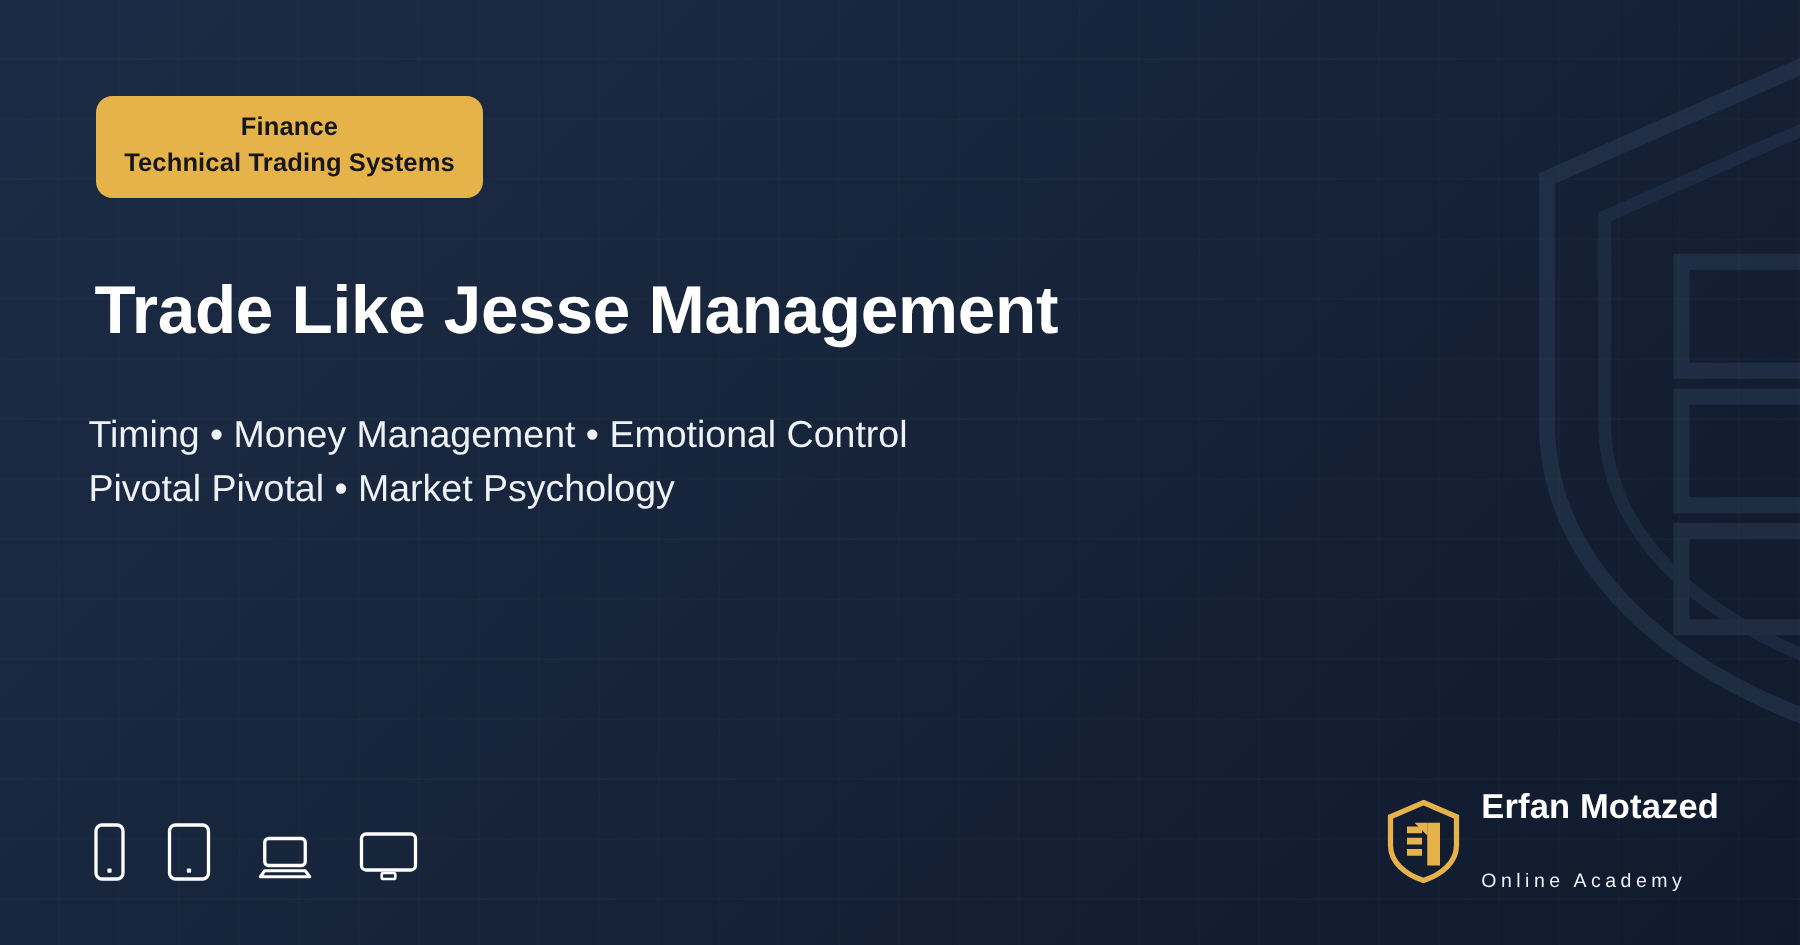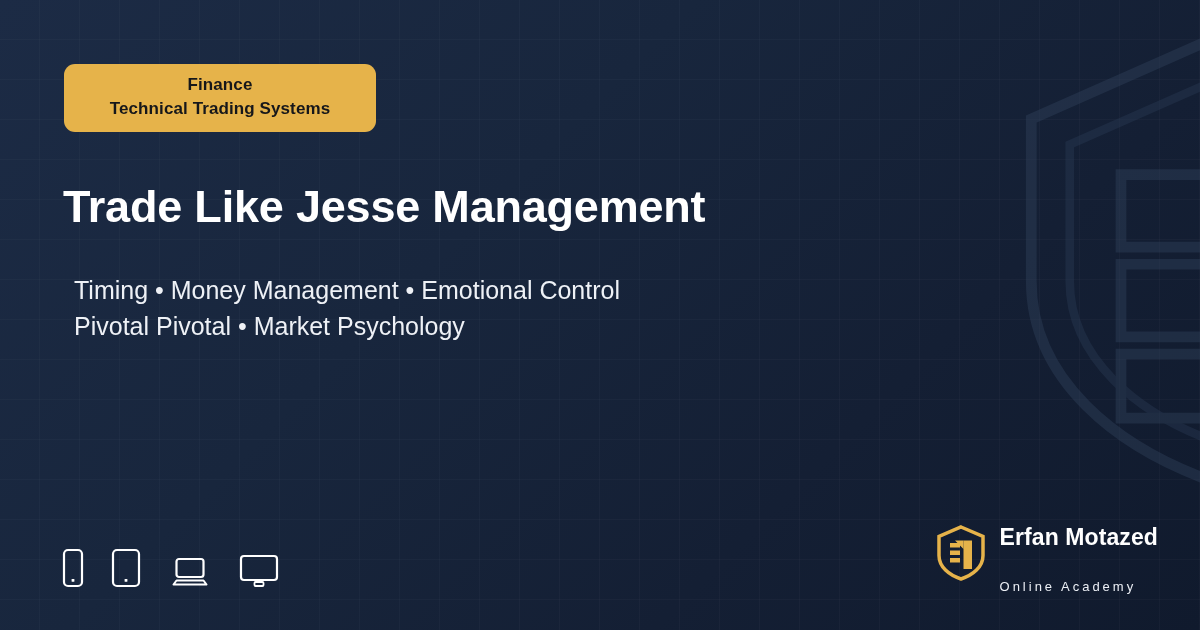--- a/index.html
+++ b/index.html
@@ -44,21 +44,21 @@
     opacity: 0.40;
     pointer-events: none;
   }
   .watermark svg { display: block; width: 100%; height: 100%; }
 
   
   .badge {
     position: absolute;
     left: 64px;
     top: 64px;
-    width: 312px;
+    width: 258px;
     padding: 9px 14px 11px;
     background: #e6b34a;
     border-radius: 11px;
     text-align: center;
     color: #16171a;
   }
   .badge-line {
     font-family: "Liberation Sans Narrow", "Liberation Sans", sans-serif;
     font-weight: bold;
     font-stretch: condensed;
@@ -79,21 +79,21 @@
     font-weight: bold;
     font-stretch: condensed;
     font-size: 45px;
     line-height: 1.06;
     letter-spacing: -0.2px;
   }
 
   
   .subtitle {
     position: absolute;
-    left: 74px;
+    left: 59px;
     top: 273px;
     width: 760px;
     color: #eef1f6;
     font-size: 25px;
     line-height: 1.42;
     font-weight: normal;
   }
   .subtitle-line { display: block; white-space: nowrap; }
 
   
@@ -116,23 +116,24 @@
     align-items: flex-end;
     gap: 27px;
     height: 42px;
   }
   .device-icon { display: block; }
   .device-icon svg { display: block; }
 
   
   .brand {
     position: absolute;
-    right: 42px;
+    right: 54px;
     top: 525px;
     display: flex;
+    align-items: center;
     gap: 14px;
   }
   .brand-mark { width: 50px; height: 56px; flex: 0 0 auto; }
   .brand-mark svg { display: block; width: 100%; height: 100%; }
   .brand-text { display: flex; flex-direction: column; justify-content: center; }
   .brand-name {
     color: #ffffff;
     font-size: 23px;
     font-weight: bold;
     line-height: 1.12;

